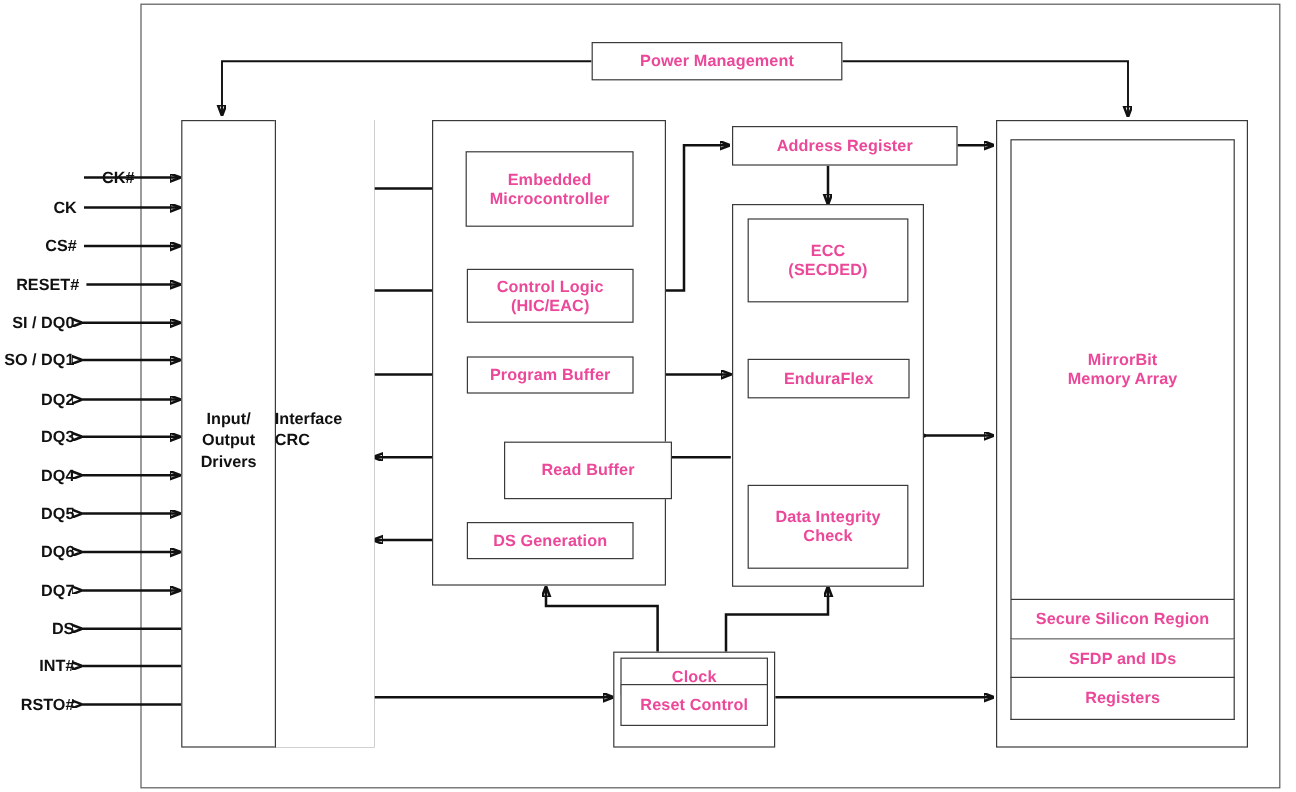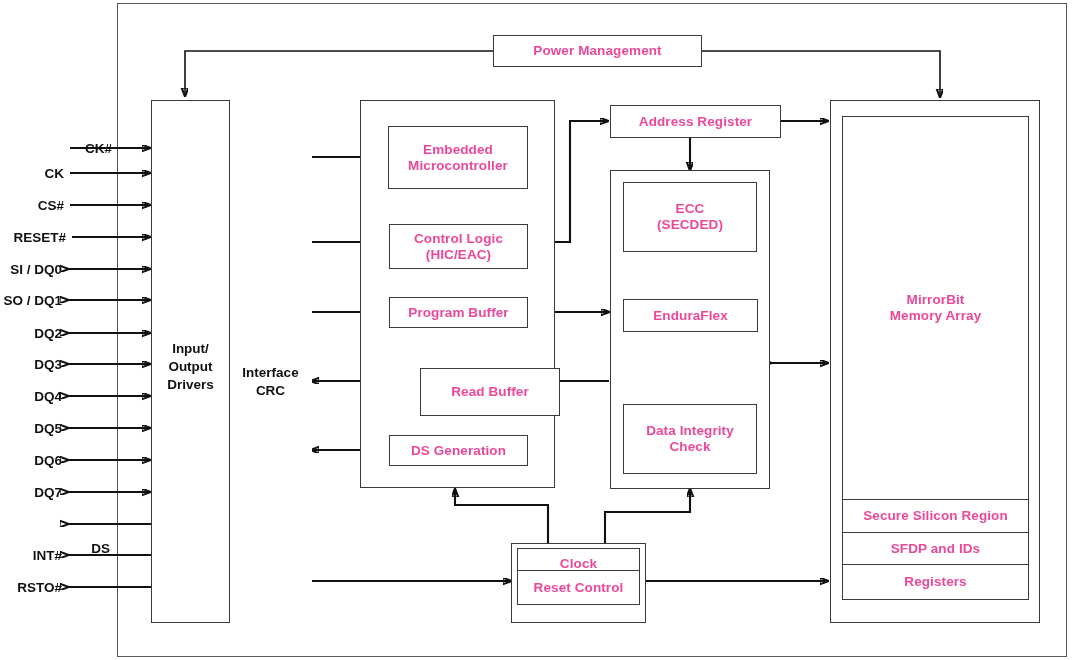--- a/index.html
+++ b/index.html
@@ -149,45 +149,45 @@
   <div class="sig" style="left:0px;width:64px;top:205px;">CS#</div>
   <div class="sig" style="left:0px;width:66px;top:237px;">RESET#</div>
   <div class="sig" style="left:0px;width:62px;top:269px;">SI / DQ0</div>
   <div class="sig" style="left:0px;width:62px;top:300px;">SO / DQ1</div>
   <div class="sig" style="left:0px;width:62px;top:333px;">DQ2</div>
   <div class="sig" style="left:0px;width:62px;top:364px;">DQ3</div>
   <div class="sig" style="left:0px;width:62px;top:396px;">DQ4</div>
   <div class="sig" style="left:0px;width:62px;top:428px;">DQ5</div>
   <div class="sig" style="left:0px;width:62px;top:460px;">DQ6</div>
   <div class="sig" style="left:0px;width:62px;top:492px;">DQ7</div>
-  <div class="sig" style="left:0px;width:62px;top:548px;padding-left:48px;">DS</div>
+  <div class="sig" style="left:0px;width:62px;top:524px;">DS</div>
   <div class="sig" style="left:0px;width:62px;top:555px;">INT#</div>
   <div class="sig" style="left:0px;width:62px;top:587px;">RSTO#</div>
 
   <div class="box" style="left:493px;top:35px;width:209px;height:32px;">Power Management</div>
 
   <div class="box" style="left:151px;top:100px;width:161px;height:523px;"></div>
   <div class="plain lbl2" style="left:151px;top:340px;width:79px;text-align:center;line-height:1.35;">Input/
 Output
 Drivers</div>
   <div class="box" style="left:229px;top:100px;width:83px;height:523px;border-top:none;border-bottom:none;border-right:none;"></div>
-  <div class="plain lbl2" style="left:229px;top:364px;width:83px;text-align:center;line-height:1.35;">Interface
+  <div class="plain lbl2" style="left:229px;top:340px;width:83px;text-align:left;line-height:1.35;">Interface
 CRC</div>
 
   <div class="box container" style="left:360px;top:100px;width:195px;height:388px;"></div>
 
   <div class="box lbl2" style="left:388px;top:126px;width:140px;height:63px;">Embedded
 Microcontroller</div>
   <div class="box lbl2" style="left:389px;top:224px;width:139px;height:45px;">Control Logic
 (HIC/EAC)</div>
   <div class="box" style="left:389px;top:297px;width:139px;height:31px;">Program Buffer</div>
   <div class="box" style="left:389px;top:368px;width:140px;height:48px;margin-left:31px;">Read Buffer</div>
   <div class="box" style="left:389px;top:435px;width:139px;height:31px;">DS Generation</div>
 
-  <div class="box" style="left:610px;top:105px;width:171px;height:33px;">Address Register</div>
+  <div class="box" style="left:610px;top:105px;width:188px;height:33px;">Address Register</div>
 
   <div class="box container" style="left:610px;top:170px;width:160px;height:319px;"></div>
   <div class="box lbl2" style="left:623px;top:182px;width:134px;height:70px;">ECC
 (SECDED)</div>
   <div class="box" style="left:623px;top:299px;width:135px;height:33px;">EnduraFlex</div>
   <div class="box lbl2" style="left:623px;top:404px;width:134px;height:70px;">Data Integrity
 Check</div>
 
   <div class="box container" style="left:830px;top:100px;width:210px;height:523px;"></div>
   <div class="box lbl2" style="left:842px;top:116px;width:187px;height:384px;">MirrorBit

